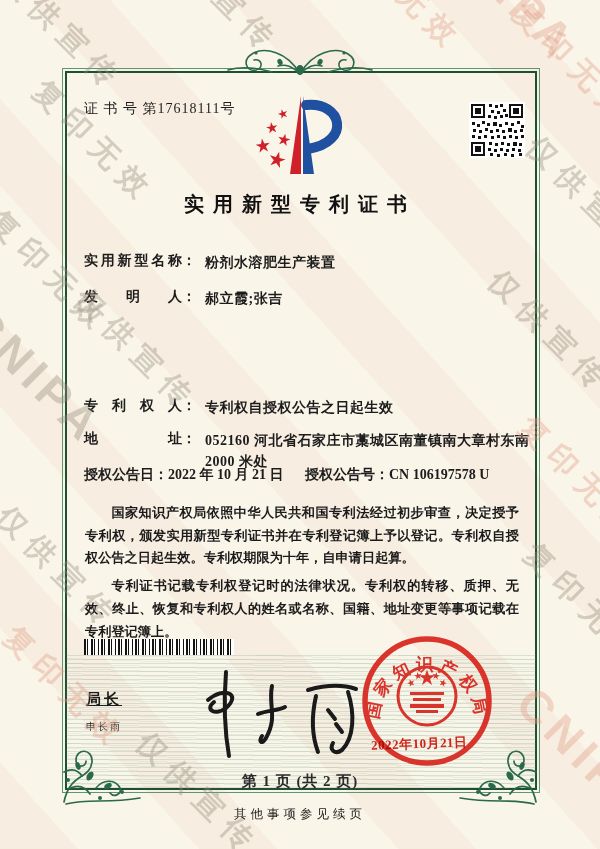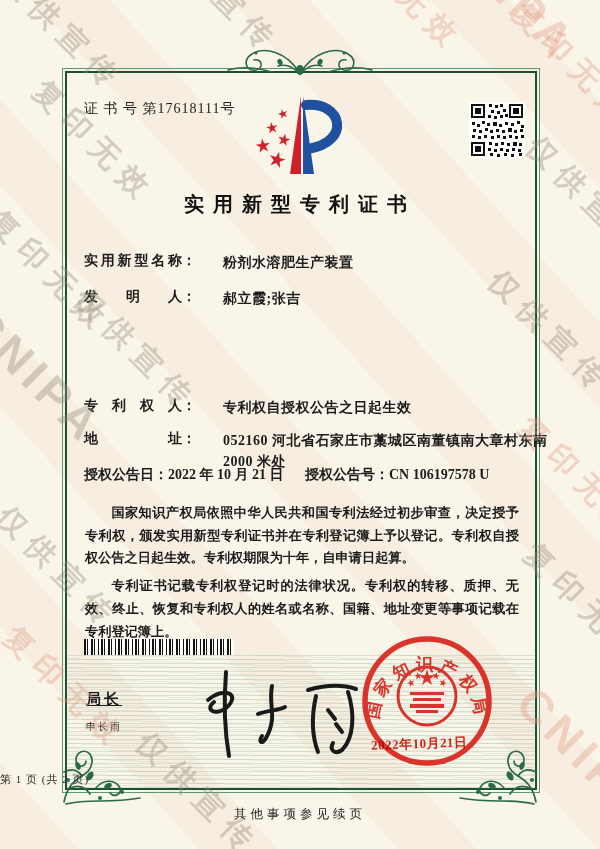--- a/index.html
+++ b/index.html
@@ -33,37 +33,37 @@
   
   .content{position:absolute;inset:0;z-index:3;color:#1c1c1c;}
   .cert-no{position:absolute;left:84px;top:100px;font-size:14px;font-weight:400;letter-spacing:1px;}
   .logo{position:absolute;left:246px;top:92px;width:112px;height:86px;}
   .qr{position:absolute;left:469px;top:102px;width:56px;height:56px;}
   .title{position:absolute;left:0;right:0;top:191px;text-align:center;
       font-size:20px;font-weight:700;letter-spacing:9px;color:#111;}
   .frow{position:absolute;left:84px;font-size:14px;font-weight:700;}
   .flabel{display:inline-block;width:98px;text-align:justify;text-align-last:justify;vertical-align:top;}
   .fcolon{display:inline-block;vertical-align:top;}
-  .fvalue{display:inline-block;margin-left:27px;max-width:352px;vertical-align:top;line-height:21px;letter-spacing:0.5px;}
+  .fvalue{display:inline-block;margin-left:9px;max-width:352px;vertical-align:top;line-height:21px;letter-spacing:0.5px;}
   .grant-pair{position:absolute;font-size:14px;font-weight:700;white-space:nowrap;}
   .paras{position:absolute;left:80px;top:497px;width:444px;font-size:13.2px;line-height:1.72;
       text-align:justify;font-weight:600;color:#1b1b1b;}
   .paras p{margin:5px;text-indent:2em;}
   .barcode{position:absolute;left:84px;top:639px;width:150px;height:16px;background:
     repeating-linear-gradient(90deg,#121212 0 2px,#fdfdfb 2px 3px,#121212 3px 4px,#fdfdfb 4px 7px,
       #121212 7px 9px,#fdfdfb 9px 10px,#121212 10px 11px,#fdfdfb 11px 14px,#121212 14px 15px,#fdfdfb 15px 17px);}
   .director-title{position:absolute;left:86px;top:690px;font-size:15px;font-weight:700;letter-spacing:3px;text-decoration:underline;}
   .director-name{position:absolute;left:86px;top:720px;font-size:10px;font-weight:400;letter-spacing:2px;}
   .signature{position:absolute;left:188px;top:658px;width:175px;height:108px;z-index:4;}
   .seal{position:absolute;left:356px;top:630px;width:142px;height:142px;z-index:6;
       mix-blend-mode:multiply;opacity:0.93;}
   .seal-date{position:absolute;left:371px;top:735px;z-index:7;color:#cf2218;font-size:13px;
       font-weight:700;letter-spacing:0.5px;transform:rotate(-2deg);mix-blend-mode:multiply;}
-  .footer-page{position:absolute;left:0;right:0;top:772px;font-size:11px;
-      letter-spacing:1px;color:#2a2a2a;font-weight:400;}
+  .footer-page{position:absolute;left:0;right:0;top:772px;text-align:center;font-size:15px;
+      letter-spacing:1px;color:#2a2a2a;font-weight:700;}
   .cont-note{position:absolute;left:0;right:0;top:806px;text-align:center;font-size:12.5px;
       letter-spacing:4px;color:#1b1b1b;font-weight:400;}
 </style>
 </head>
 <body>
 
 <div class="page">
 
   <span class="wm g" style="left:-18px;top:10px">仅供宣传</span>
   <span class="wm g" style="left:14px;top:122px">复印无效</span>

